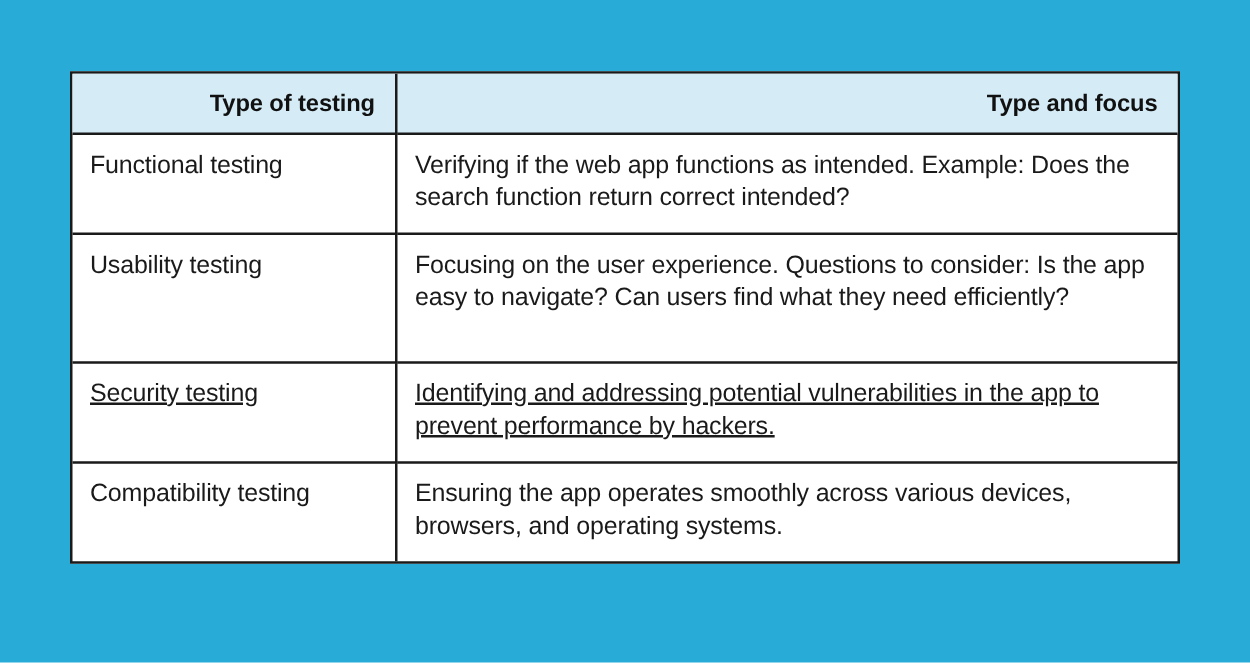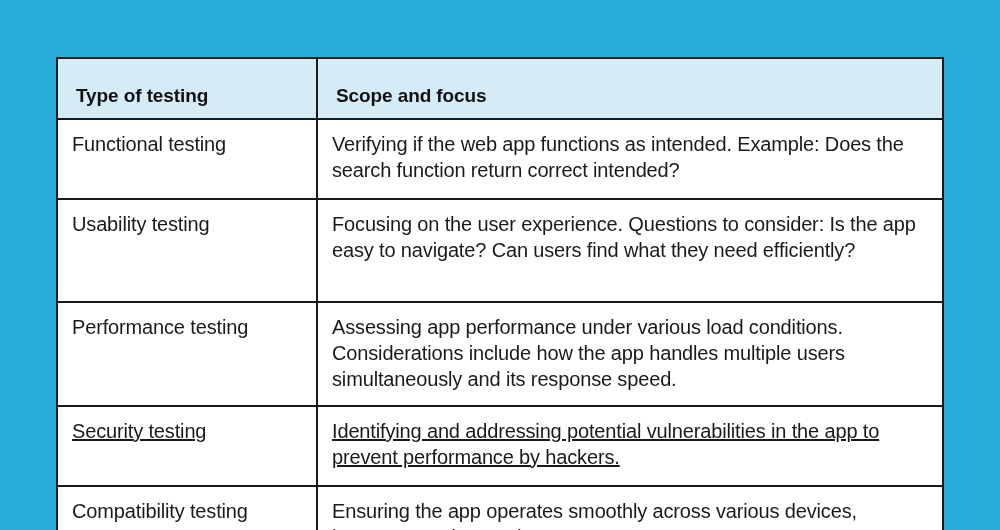--- a/index.html
+++ b/index.html
@@ -33,23 +33,23 @@
     table-layout: fixed;
   }
   table.testing-table col.col-type { width: 259px; }
   table.testing-table col.col-scope { width: auto; }
 
   thead th {
     background: #d5ecf7;
     font-weight: bold;
     font-size: 19px;
     color: #111111;
-    text-align: left;
+    text-align: right;
     vertical-align: middle;
-    padding: 26px 16px 11px 18px;
+    padding: 14px 16px 11px 18px;
     border-bottom: 2px solid #1a1a1a;
     letter-spacing: -0.1px;
   }
   thead th.type-head {
     border-right: 2px solid #1a1a1a;
   }
   tbody td {
     font-size: 20px;
     color: #1a1a1a;
     vertical-align: top;
@@ -82,35 +82,31 @@
 <div class="canvas">
   <div class="table-wrap">
     <table class="testing-table">
       <colgroup>
         <col class="col-type">
         <col class="col-scope">
       </colgroup>
       <thead>
         <tr>
           <th class="type-head">Type of testing</th>
-          <th class="scope-head">Scope and focus</th>
+          <th class="scope-head">Type and focus</th>
         </tr>
       </thead>
       <tbody>
         <tr class="r0">
           <td class="type-cell">Functional testing</td>
           <td class="scope-cell">Verifying if the web app functions as intended. Example: Does the search function return correct intended?</td>
         </tr>
         <tr class="r1">
           <td class="type-cell">Usability testing</td>
           <td class="scope-cell">Focusing on the user experience. Questions to consider: Is the app easy to navigate? Can users find what they need efficiently?</td>
-        </tr>
-        <tr class="r2">
-          <td class="type-cell">Performance testing</td>
-          <td class="scope-cell">Assessing app performance under various load conditions. Considerations include how the app handles multiple users simultaneously and its response speed.</td>
         </tr>
         <tr class="r3">
           <td class="type-cell">Security testing</td>
           <td class="scope-cell">Identifying and addressing potential vulnerabilities in the app to prevent performance by hackers.</td>
         </tr>
         <tr class="r4">
           <td class="type-cell">Compatibility testing</td>
           <td class="scope-cell">Ensuring the app operates smoothly across various devices, browsers, and operating systems.</td>
         </tr>
       </tbody>

